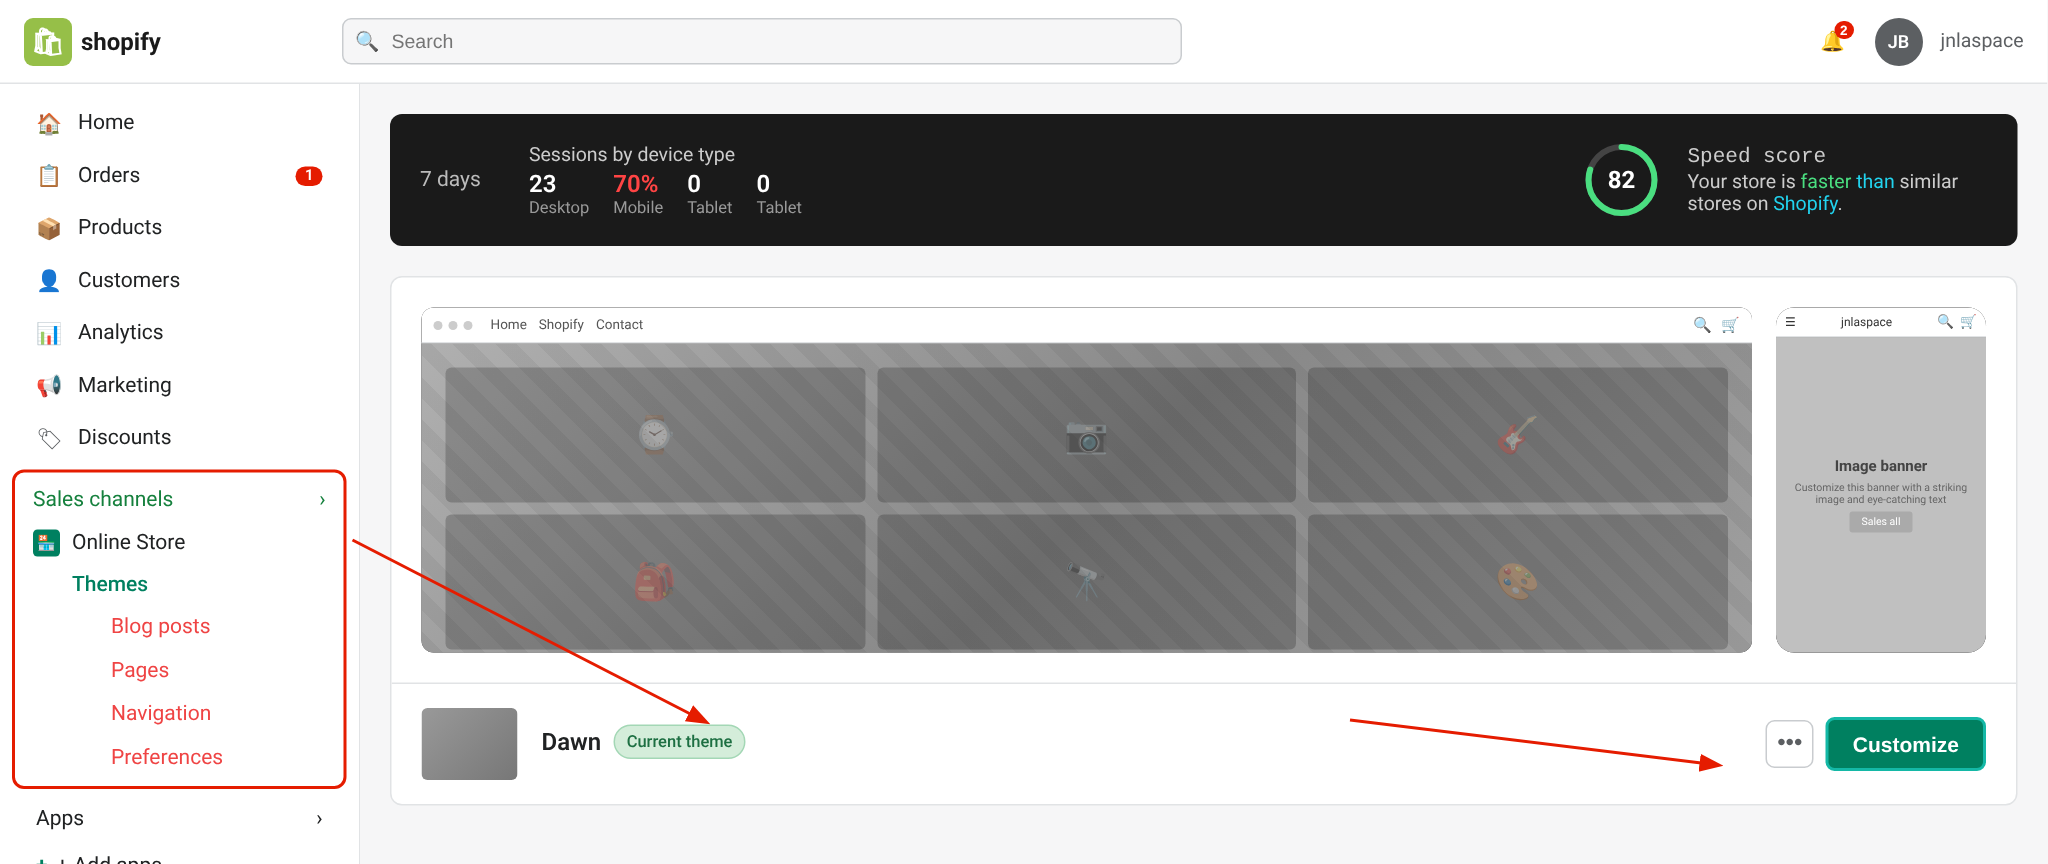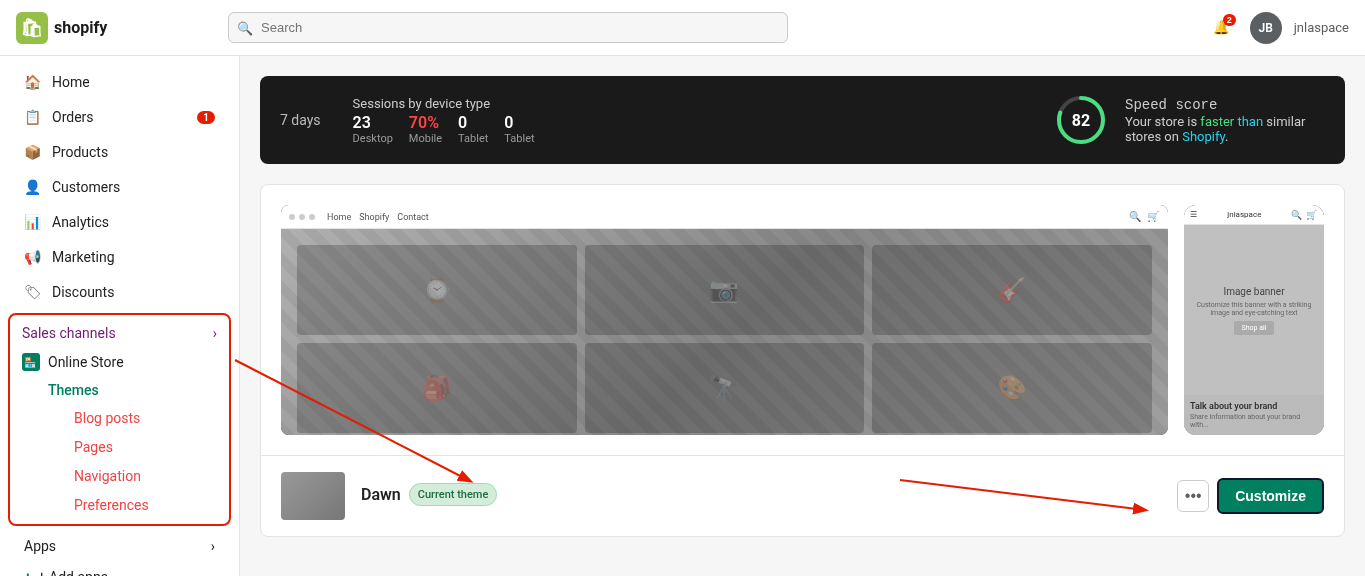--- a/index.html
+++ b/index.html
@@ -21,21 +21,21 @@
     
     .main-layout { display: flex; flex: 1; overflow: hidden; }
 
     
     .sidebar { width: 240px; background: #fff; border-right: 1px solid #e1e3e5; flex-shrink: 0; overflow-y: auto; padding: 8px 0; }
     .sidebar-item { display: flex; align-items: center; gap: 10px; padding: 8px 16px; cursor: pointer; color: #202223; font-size: 14px; border-radius: 6px; margin: 1px 8px; }
     .sidebar-item .item-icon { width: 18px; height: 18px; color: #5c5f62; flex-shrink: 0; display: flex; align-items: center; justify-content: center; }
     .sidebar-item .badge { margin-left: auto; background: #e51c00; color: white; font-size: 10px; border-radius: 10px; padding: 1px 6px; font-weight: 600; }
     .sub-sub-item { padding: 6px 16px 6px 56px; cursor: pointer; color: #ef4444; font-size: 14px; border-radius: 6px; margin: 1px 8px; }
     .sales-channels-box { border: 2px solid #e51c00; border-radius: 8px; margin: 4px 8px; padding: 4px 0; }
-    .sales-channels-header { display: flex; align-items: center; justify-content: space-between; padding: 6px 12px; cursor: pointer; color: #701a75; font-size: 14px; }
+    .sales-channels-header { display: flex; align-items: center; justify-content: space-between; padding: 6px 12px; cursor: pointer; color: #15803d; font-size: 14px; }
     .online-store-item { display: flex; align-items: center; gap: 8px; padding: 6px 12px; cursor: pointer; color: #202223; font-size: 14px; }
     .online-store-icon { width: 18px; height: 18px; background: #008060; border-radius: 3px; display: flex; align-items: center; justify-content: center; color: white; font-size: 10px; }
     .themes-item { padding: 5px 12px 5px 38px; cursor: pointer; color: #008060; font-size: 14px; font-weight: 500; }
     .apps-section { display: flex; align-items: center; justify-content: space-between; padding: 8px 16px; cursor: pointer; color: #202223; font-size: 14px; border-radius: 6px; margin: 1px 8px; }
     .add-apps { display: flex; align-items: center; gap: 6px; padding: 6px 16px; cursor: pointer; color: #202223; font-size: 14px; border-radius: 6px; margin: 1px 8px; }
 
     
     .content { flex: 1; overflow-y: auto; padding: 20px; }
 
     
@@ -77,21 +77,21 @@
     .theme-info-row { padding: 16px 20px; display: flex; align-items: center; gap: 16px; border-top: 1px solid #e1e3e5; }
     .theme-thumbnail { width: 64px; height: 48px; background: #8a8a8a; border-radius: 4px; overflow: hidden; }
     .theme-thumb-inner { width: 100%; height: 100%; background: linear-gradient(135deg, #999, #777); }
     .theme-info { flex: 1; }
     .theme-name-row { display: flex; align-items: center; gap: 8px; margin-bottom: 4px; }
     .theme-name { font-size: 16px; font-weight: 600; color: #202223; }
     .current-theme-badge { background: #d4edda; color: #1d6f42; border: 1px solid #a3d7b5; font-size: 11px; padding: 4px 8px; border-radius: 12px; font-weight: 500; }
     .theme-meta { font-size: 13px; color: #6d7175; margin-bottom: 2px; }
     .theme-actions { display: flex; align-items: center; gap: 8px; margin-left: auto; }
     .more-btn { width: 32px; height: 32px; border: 1px solid #c9cccf; border-radius: 6px; background: white; cursor: pointer; display: flex; align-items: center; justify-content: center; font-size: 16px; color: #5c5f62; }
-    .customize-btn { background: #008060; color: white; border: 2px solid #0f172a; border-radius: 6px; padding: 8px 16px; font-size: 14px; font-weight: 600; cursor: pointer; }
+    .customize-btn { background: #008060; color: white; border: 2px solid #14b8a6; border-radius: 6px; padding: 8px 16px; font-size: 14px; font-weight: 600; cursor: pointer; }
 
     
     ::-webkit-scrollbar { width: 6px; }
     ::-webkit-scrollbar-track { background: #f1f1f1; }
     ::-webkit-scrollbar-thumb { background: #c1c1c1; border-radius: 3px; }
   </style>
 </head>
 <body>
 
 <div class="topbar">
@@ -258,27 +258,23 @@
           <div class="mobile-bar">
             <span>☰</span>
             <span>jnlaspace</span>
             <div style="display:flex;gap:4px;font-size:9px;">
               <span>🔍</span>
               <span>🛒</span>
             </div>
           </div>
           <div class="mobile-content">
             <div class="mobile-banner">
-              <div style="font-size:10px;font-weight:400;color:#444;text-align:left;">Image banner</div>
+              <div style="font-size:10px;font-weight:700;color:#444;text-align:left;">Image banner</div>
               <div style="font-size:7px;color:#666;text-align:center;">Customize this banner with a striking image and eye-catching text</div>
-              <div class="mobile-btn">Shop all</div>
-            </div>
-            <div class="mobile-section">
-              <div style="font-size:9px;font-weight:600;color:#333;margin-bottom:2px;">Talk about your brand</div>
-              <div style="font-size:7px;color:#666;">Share information about your brand with...</div>
+              <div class="mobile-btn">Sales all</div>
             </div>
           </div>
         </div>
       </div>
 
       <div class="theme-info-row">
         <div class="theme-thumbnail">
           <div class="theme-thumb-inner"></div>
         </div>
         <div class="theme-info">

